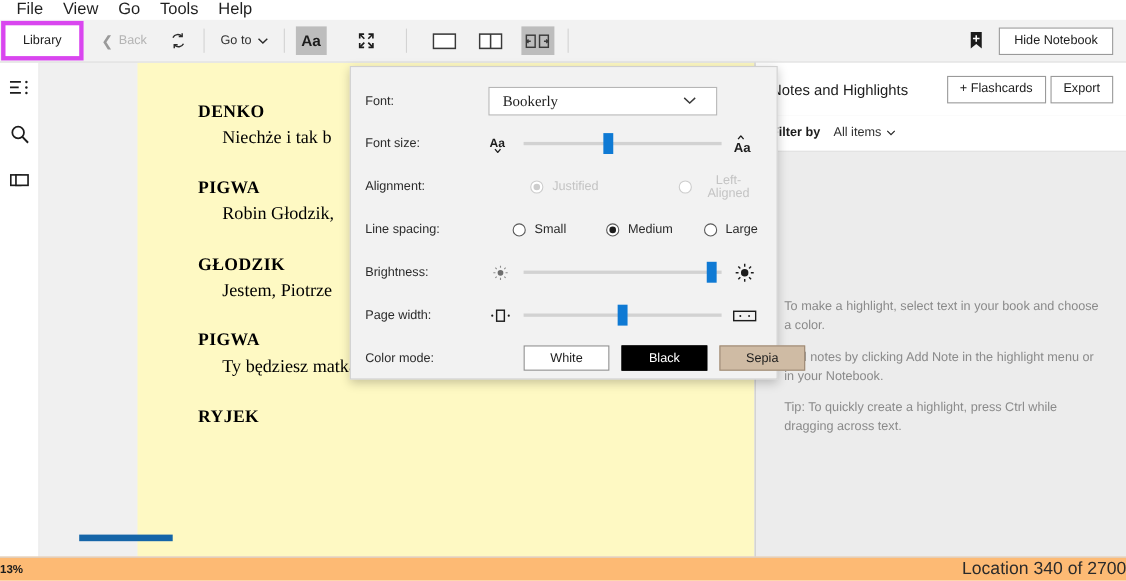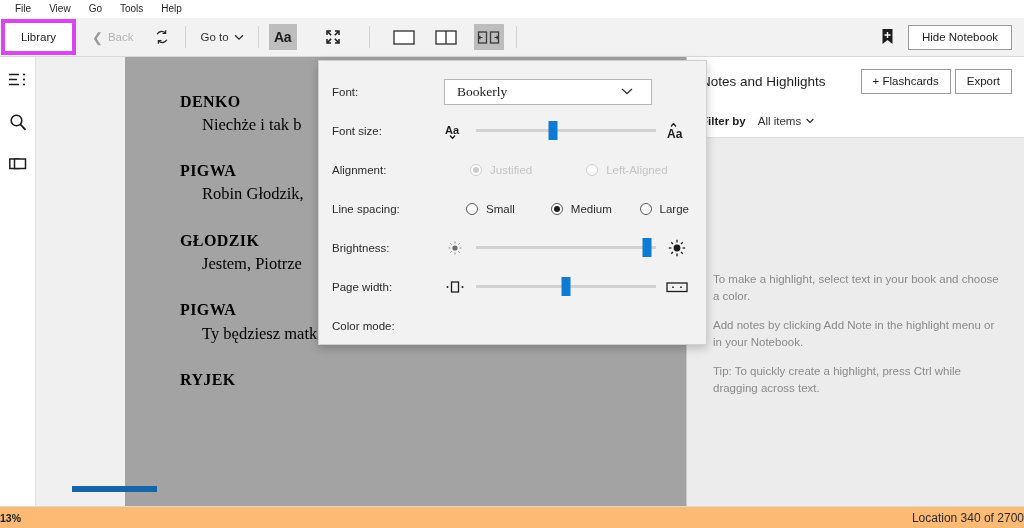--- a/index.html
+++ b/index.html
@@ -11,21 +11,21 @@
     color: #1a1a1a;
   }
   #app { position: relative; width: 1024px; height: 528px; }
 
   
   .menubar {
     position: absolute; top: 0; left: 0; width: 1024px; height: 18px;
     background: #ffffff;
     display: flex; align-items: center;
     padding-left: 6px;
-    font-size: 10px; color: #1f1f1f;
+    font-size: 15px; color: #1f1f1f;
   }
   .menubar .mi { padding: 0 9px; line-height: 18px; cursor: default; }
 
   
   .toolbar {
     position: absolute; top: 18px; left: 0; width: 1024px; height: 39px;
     background: #f2f2f2;
     border-bottom: 1px solid #d8d8d8;
     display: flex; align-items: center;
   }
@@ -78,21 +78,21 @@
     cursor: pointer;
   }
 
   
   .reader {
     position: absolute; top: 57px; left: 36px; width: 650px; height: 449px;
     background: #f0f0f0; overflow: hidden;
   }
   .page {
     position: absolute; top: 0; left: 89px; width: 561px; height: 449px;
-    background: #a3a3a3;
+    background: #fef9c3;
   }
   .book-body {
     padding: 18px 60px 0 55px;
     font-family: "Liberation Serif", serif;
     color: #000000;
   }
   .speaker {
     font-size: 16px; font-weight: bold; letter-spacing: 0.4px;
     margin-top: 26px; margin-bottom: 2px;
   }
@@ -194,21 +194,21 @@
     cursor: pointer; border: 1px solid #8f8f8f;
   }
 
   
   .statusbar {
     position: absolute; bottom: 0; left: 0; width: 1024px; height: 22px;
     background: #fdba74; border-top: 1px solid #d8d8d8;
     display: flex; align-items: center; justify-content: space-between; gap: 18px;
   }
   .st-pct { font-size: 10.5px; font-weight: bold; color: #1c1c1c; }
-  .st-loc { font-size: 12px; color: #2b2b2b; }
+  .st-loc { font-size: 16px; color: #2b2b2b; }
 </style>
 </head>
 <body>
 
 <div id="app">
 
   <div class="menubar">
     <div class="mi">File</div>
     <div class="mi">View</div>
     <div class="mi">Go</div>
@@ -382,21 +382,21 @@
           <svg width="20" height="16" viewBox="0 0 20 16">
             <path d="M4 3.5l2.5-3 2.5 3" fill="none" stroke="#1c1c1c" stroke-width="1.2"></path>
             <text x="0" y="15" font-family="Liberation Sans, sans-serif" font-size="12" font-weight="bold" fill="#1c1c1c">Aa</text>
           </svg>
         </span>
       </div>
     </div>
 
     <div class="srow">
       <div class="slabel">Alignment:</div>
-      <div class="slider-wrap" style="gap:4px;text-align:center;">
+      <div class="slider-wrap" style="gap:16px;text-align:center;">
         <span class="slider-ico"></span>
         <div class="radio-item">
           <span class="radio dis on"></span>
           <span class="rlabel dis">Justified</span>
         </div>
         <span class="gap1"></span>
         <div class="radio-item">
           <span class="radio dis"></span>
           <span class="rlabel dis">Left-Aligned</span>
         </div>
@@ -481,20 +481,25 @@
             <rect x="1" y="3" width="20" height="8.5" fill="none" stroke="#1c1c1c" stroke-width="1.3"></rect>
             <circle cx="7" cy="7.2" r="0.9" fill="#1c1c1c"></circle>
             <circle cx="15" cy="7.2" r="0.9" fill="#1c1c1c"></circle>
           </svg>
         </span>
       </div>
     </div>
 
     <div class="srow">
       <div class="slabel">Color mode:</div>
+      <div class="mode-btns" style="margin-left:32px;">
+        <div class="mode" style="background:#ffffff;color:#1c1c1c;">White</div>
+        <div class="mode" style="background:#000000;color:#ffffff;border-color:#000000;">Black</div>
+        <div class="mode" style="background:#cfbba4;color:#1c1c1c;border-color:#9d8a76;">Sepia</div>
+      </div>
     </div>
   </div>
 
   <div class="statusbar">
     <span class="st-pct">13%</span>
     <span class="st-loc">Location 340 of 2700</span>
   </div>
 
 </div>
 

